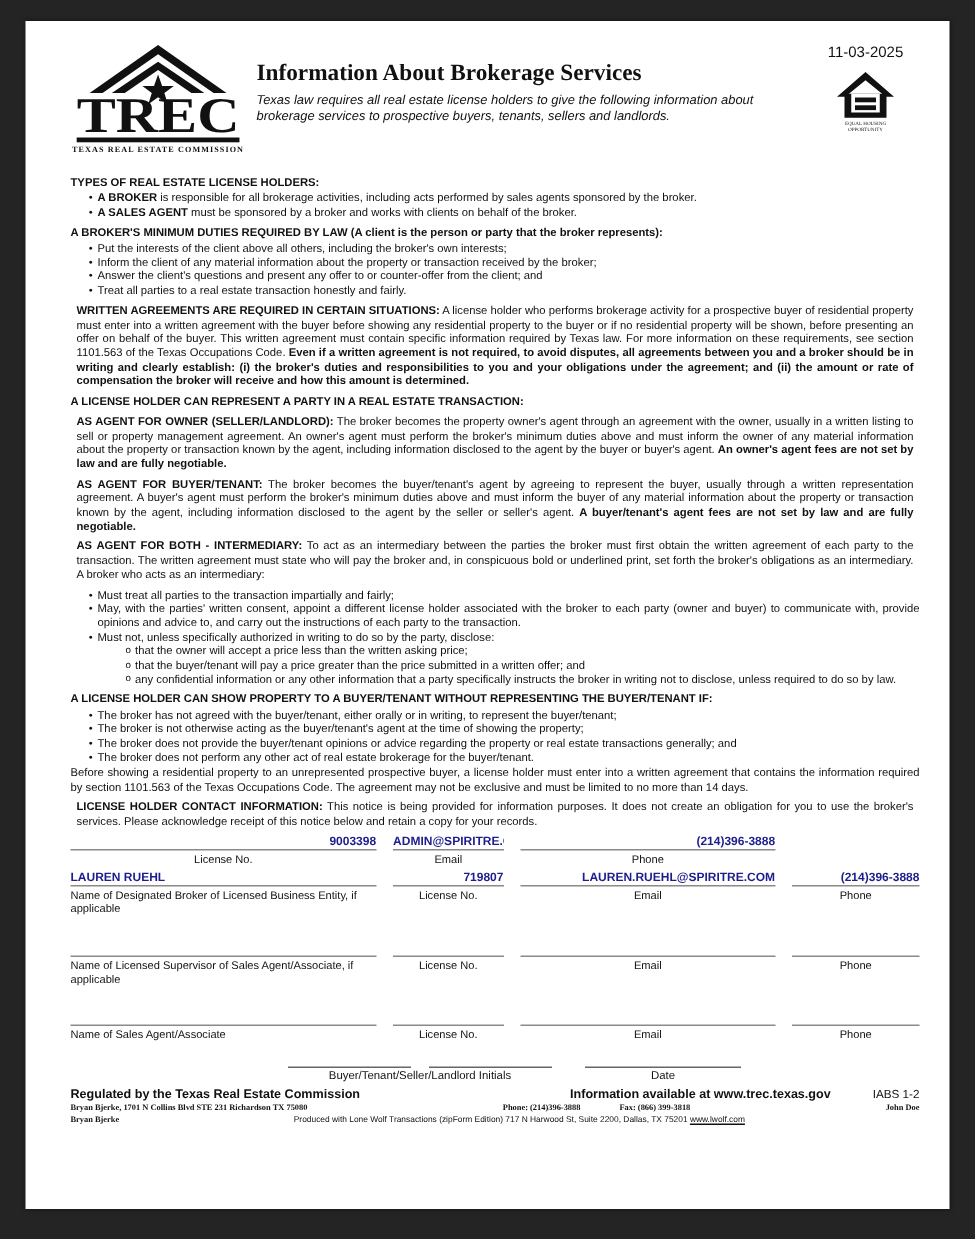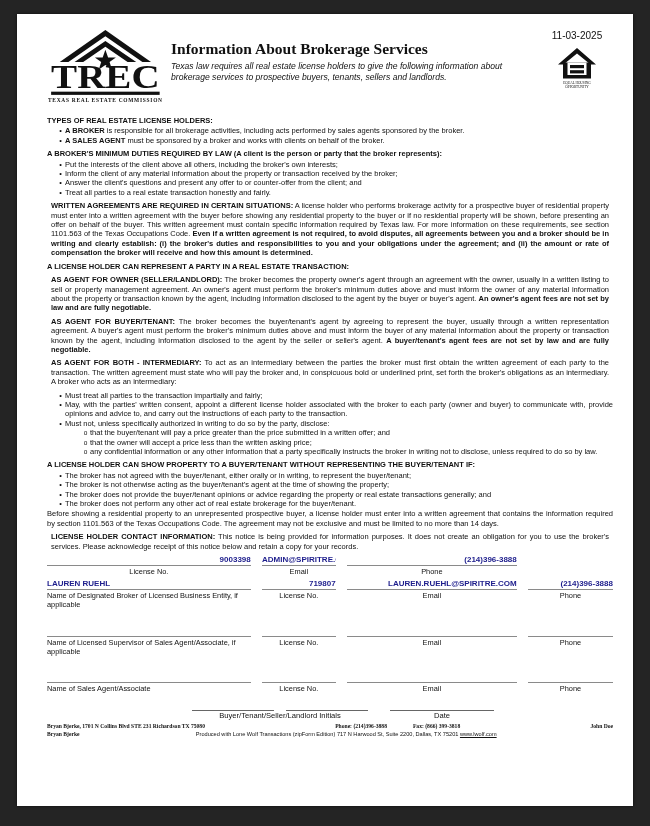--- a/index.html
+++ b/index.html
@@ -149,25 +149,25 @@
         <div class="li">
           <span class="marker">•</span>
           <span class="litext"><span>May, with the parties' written consent, appoint a different license holder associated with the broker to each party (owner and buyer) to communicate with, provide opinions and advice to, and carry out the instructions of each party to the transaction.</span></span>
         </div>
         <div class="li">
           <span class="marker">•</span>
           <span class="litext"><span>Must not, unless specifically authorized in writing to do so by the party, disclose:</span></span>
         </div>
         <div class="li sub">
           <span class="marker">o</span>
-          <span class="litext"><span>that the buyer/tenant will pay a price greater than the price submitted in a written offer; and</span></span>
+          <span class="litext"><span>that the owner will accept a price less than the written asking price;</span></span>
         </div>
         <div class="li sub">
           <span class="marker">o</span>
-          <span class="litext"><span>that the owner will accept a price less than the written asking price;</span></span>
+          <span class="litext"><span>that the buyer/tenant will pay a price greater than the price submitted in a written offer; and</span></span>
         </div>
         <div class="li sub">
           <span class="marker">o</span>
           <span class="litext"><span>any confidential information or any other information that a party specifically instructs the broker in writing not to disclose, unless required to do so by law.</span></span>
         </div>
       </div>
       <div class="sec-heading">A LICENSE HOLDER CAN SHOW PROPERTY TO A BUYER/TENANT WITHOUT REPRESENTING THE BUYER/TENANT IF:</div>
       <div class="bullets">
         <div class="li">
           <span class="marker">•</span>
@@ -267,20 +267,25 @@
       <span class="iline w1"></span>
       <span class="iline w2"></span>
     </div>
     <div class="init-labels">
       <span class="ilab1">Buyer/Tenant/Seller/Landlord Initials</span>
       <span class="ilab2">Date</span>
     </div>
   </div>
 
   <div class="page-footer">
+    <div class="footer-bold">
+      <span class="f-reg">Regulated by the Texas Real Estate Commission</span>
+      <span class="f-info">Information available at www.trec.texas.gov</span>
+      <span class="f-iabs">IABS 1-2</span>
+    </div>
     <div class="tiny">
       <span>Bryan Bjerke, 1701 N Collins Blvd STE 231 Richardson TX 75080</span>
       <span class="t-phone">Phone: (214)396-3888</span>
       <span class="t-fax">Fax: (866) 399-3818</span>
       <span class="t-right">John Doe</span>
     </div>
     <div class="tiny2">
       <span class="t-name">Bryan Bjerke</span>
       <span class="t-center">
         <span>Produced with Lone Wolf Transactions (zipForm Edition) 717 N Harwood St, Suite 2200, Dallas, TX  75201</span>

